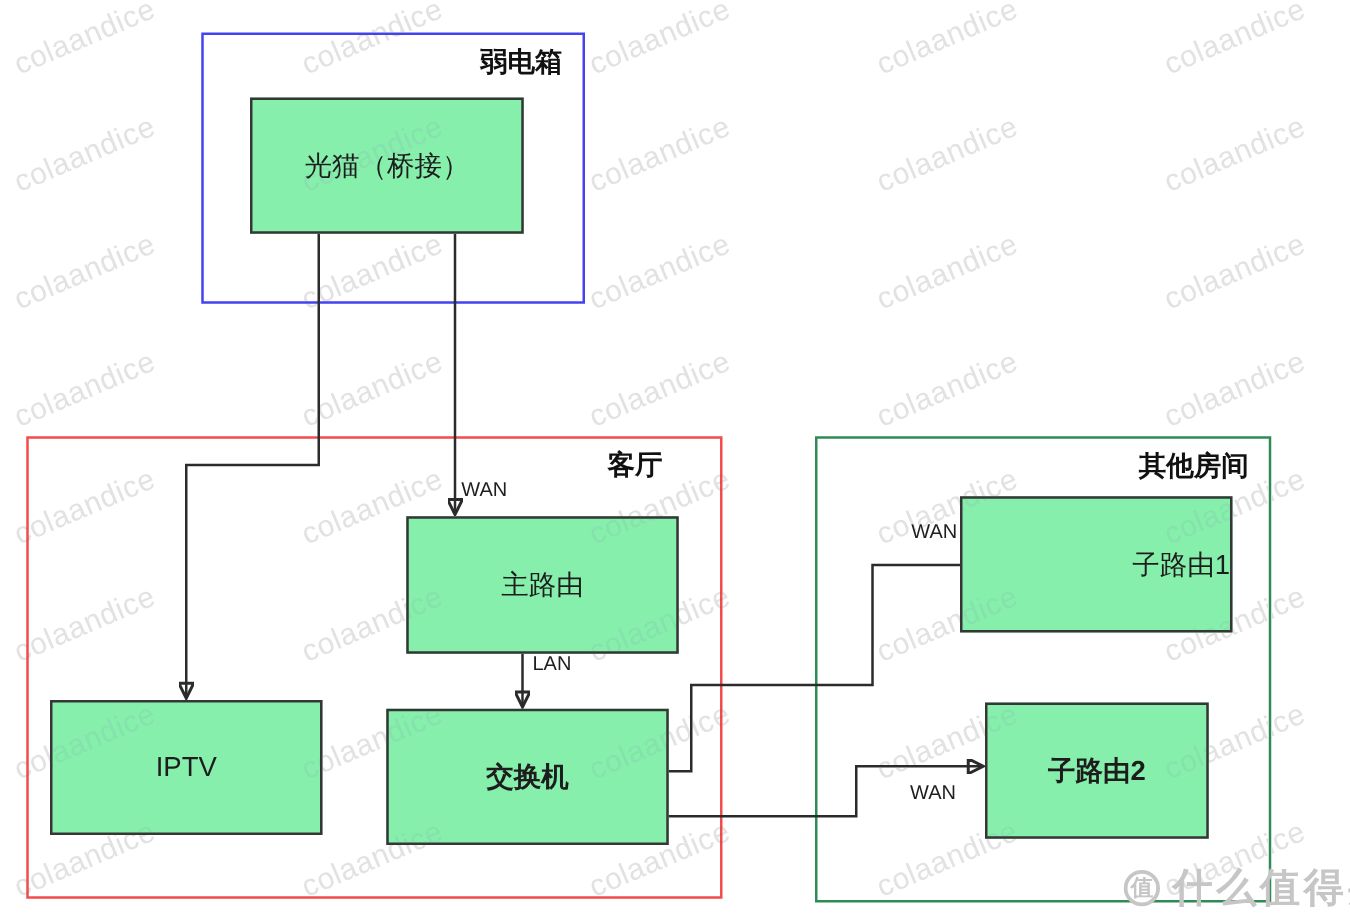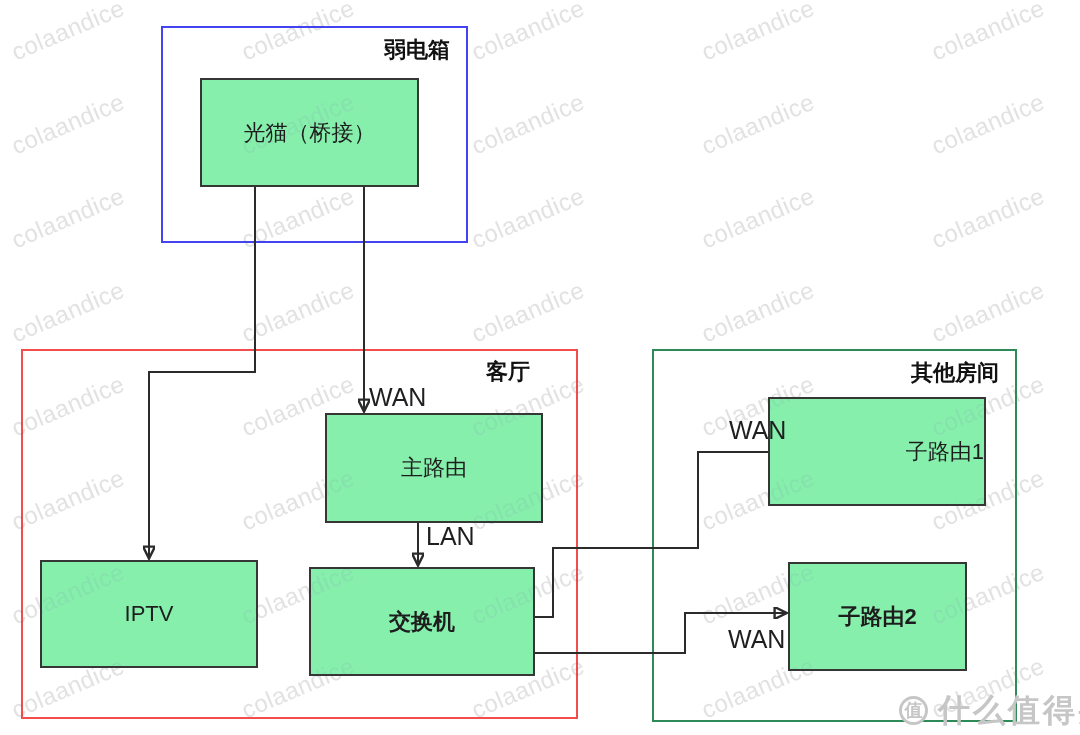--- a/index.html
+++ b/index.html
@@ -29,21 +29,21 @@
     font-size:22px;color:#1d1d1d;white-space:nowrap;
   }
   #node-modem{left:200px;top:78px;width:219px;height:109px;}
   #node-main-router{left:309px;top:413px;width:218px;height:110px;margin-left:16px;}
   #node-iptv{left:40px;top:560px;width:218px;height:108px;}
   #node-switch{left:309px;top:567px;width:226px;height:109px;font-weight:bold;}
   #node-sub-router-1{left:768px;top:397px;width:218px;height:109px;justify-content:flex-end;}
   #node-sub-router-2{left:788px;top:562px;width:179px;height:109px;font-weight:bold;}
   
   .edge-label{
-    position:absolute;z-index:4;font-size:25px;color:#1f1f1f;line-height:1;white-space:nowrap;
+    position:absolute;z-index:4;font-size:16px;color:#1f1f1f;line-height:1;white-space:nowrap;
   }
   #edge-label-wan-main{left:369px;top:385px;}
   #edge-label-lan{left:426px;top:524px;}
   #edge-label-wan-sub1{left:729px;top:418px;}
   #edge-label-wan-sub2{left:728px;top:627px;}
   
   #watermark-layer{
     position:absolute;left:0;top:0;width:100%;height:100%;z-index:5;
     pointer-events:none;mix-blend-mode:darken;
   }

